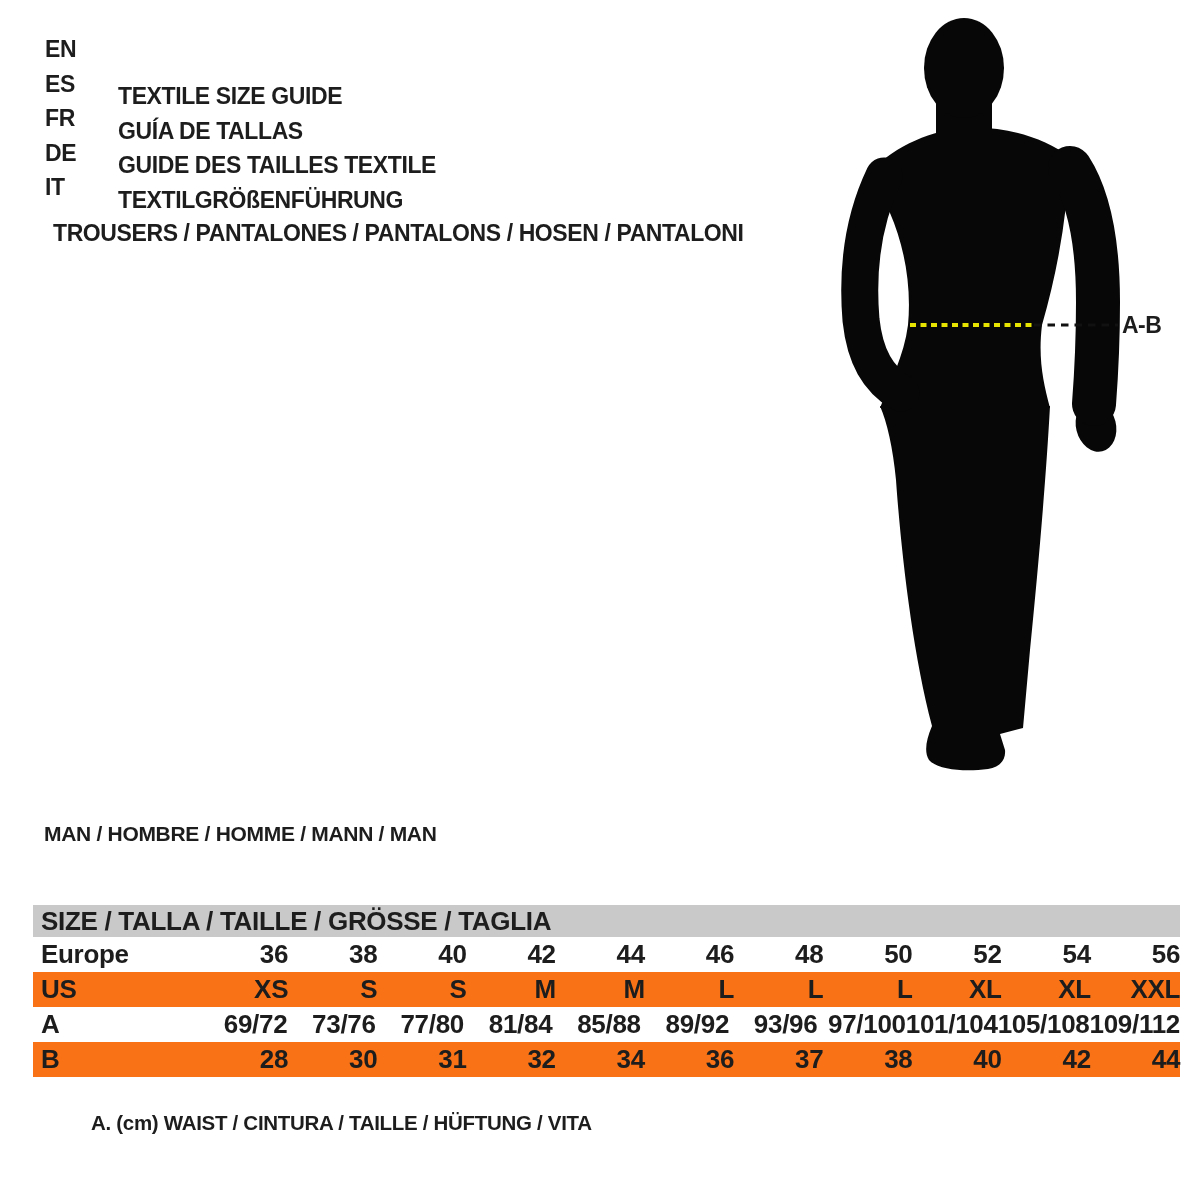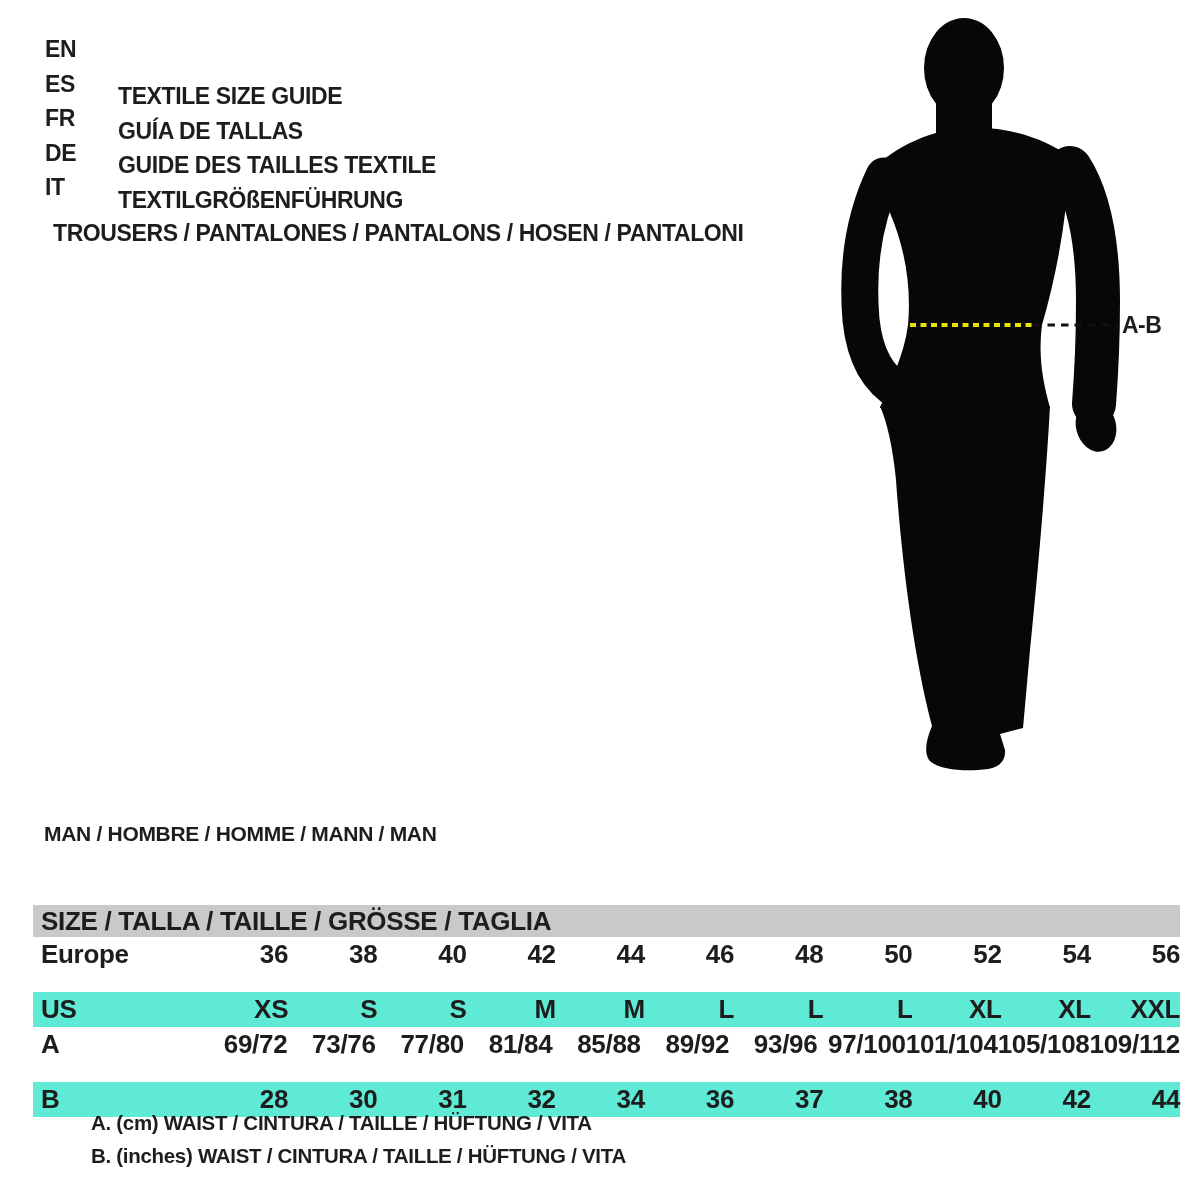--- a/index.html
+++ b/index.html
@@ -16,21 +16,21 @@
   .category-title{position:absolute;left:45px;top:220px;font-size:23px;letter-spacing:-0.4px;white-space:nowrap;margin-left:8px;}
   
   .figure{position:absolute;left:830px;top:10px;width:380px;height:780px;}
   .measure-label{position:absolute;left:1122px;top:312px;font-size:23px;letter-spacing:-0.5px;}
   
   .section-title{position:absolute;left:44px;top:822px;font-size:21px;letter-spacing:-0.3px;white-space:nowrap;}
   
   .size-table{position:absolute;left:33px;top:905px;width:1147px;font-size:26px;letter-spacing:-0.3px;}
   .thead{height:32px;background:#c9c9c9;display:flex;align-items:center;padding-left:8px;}
   .trow{display:flex;height:35px;align-items:center;}
-  .trow.alt{background:#5eead4;margin-top:20px;}
+  .trow.alt{background:#f97316;}
   .tlabel{width:158px;flex:0 0 158px;padding-left:8px;}
   .tcell{flex:1;text-align:right;}
   
   .footnotes{position:absolute;left:45px;top:1106px;font-size:20.5px;letter-spacing:-0.3px;}
   .footnote{height:33.5px;display:flex;align-items:center;white-space:nowrap;margin-left:46px;}
 </style>
 </head>
 <body>
 
 <div class="page">
@@ -158,16 +158,15 @@
           <div class="tcell">38</div>
           <div class="tcell">40</div>
           <div class="tcell">42</div>
           <div class="tcell">44</div>
         </div>
       </div>
   </div>
 
   <div class="footnotes">
     <div class="footnote">A. (cm) WAIST / CINTURA / TAILLE / HÜFTUNG / VITA</div>
-    <div class="footnote">B. (inches) WAIST / CINTURA / TAILLE / HÜFTUNG / VITA</div>
   </div>
 
 </div>
 
 </body></html>

